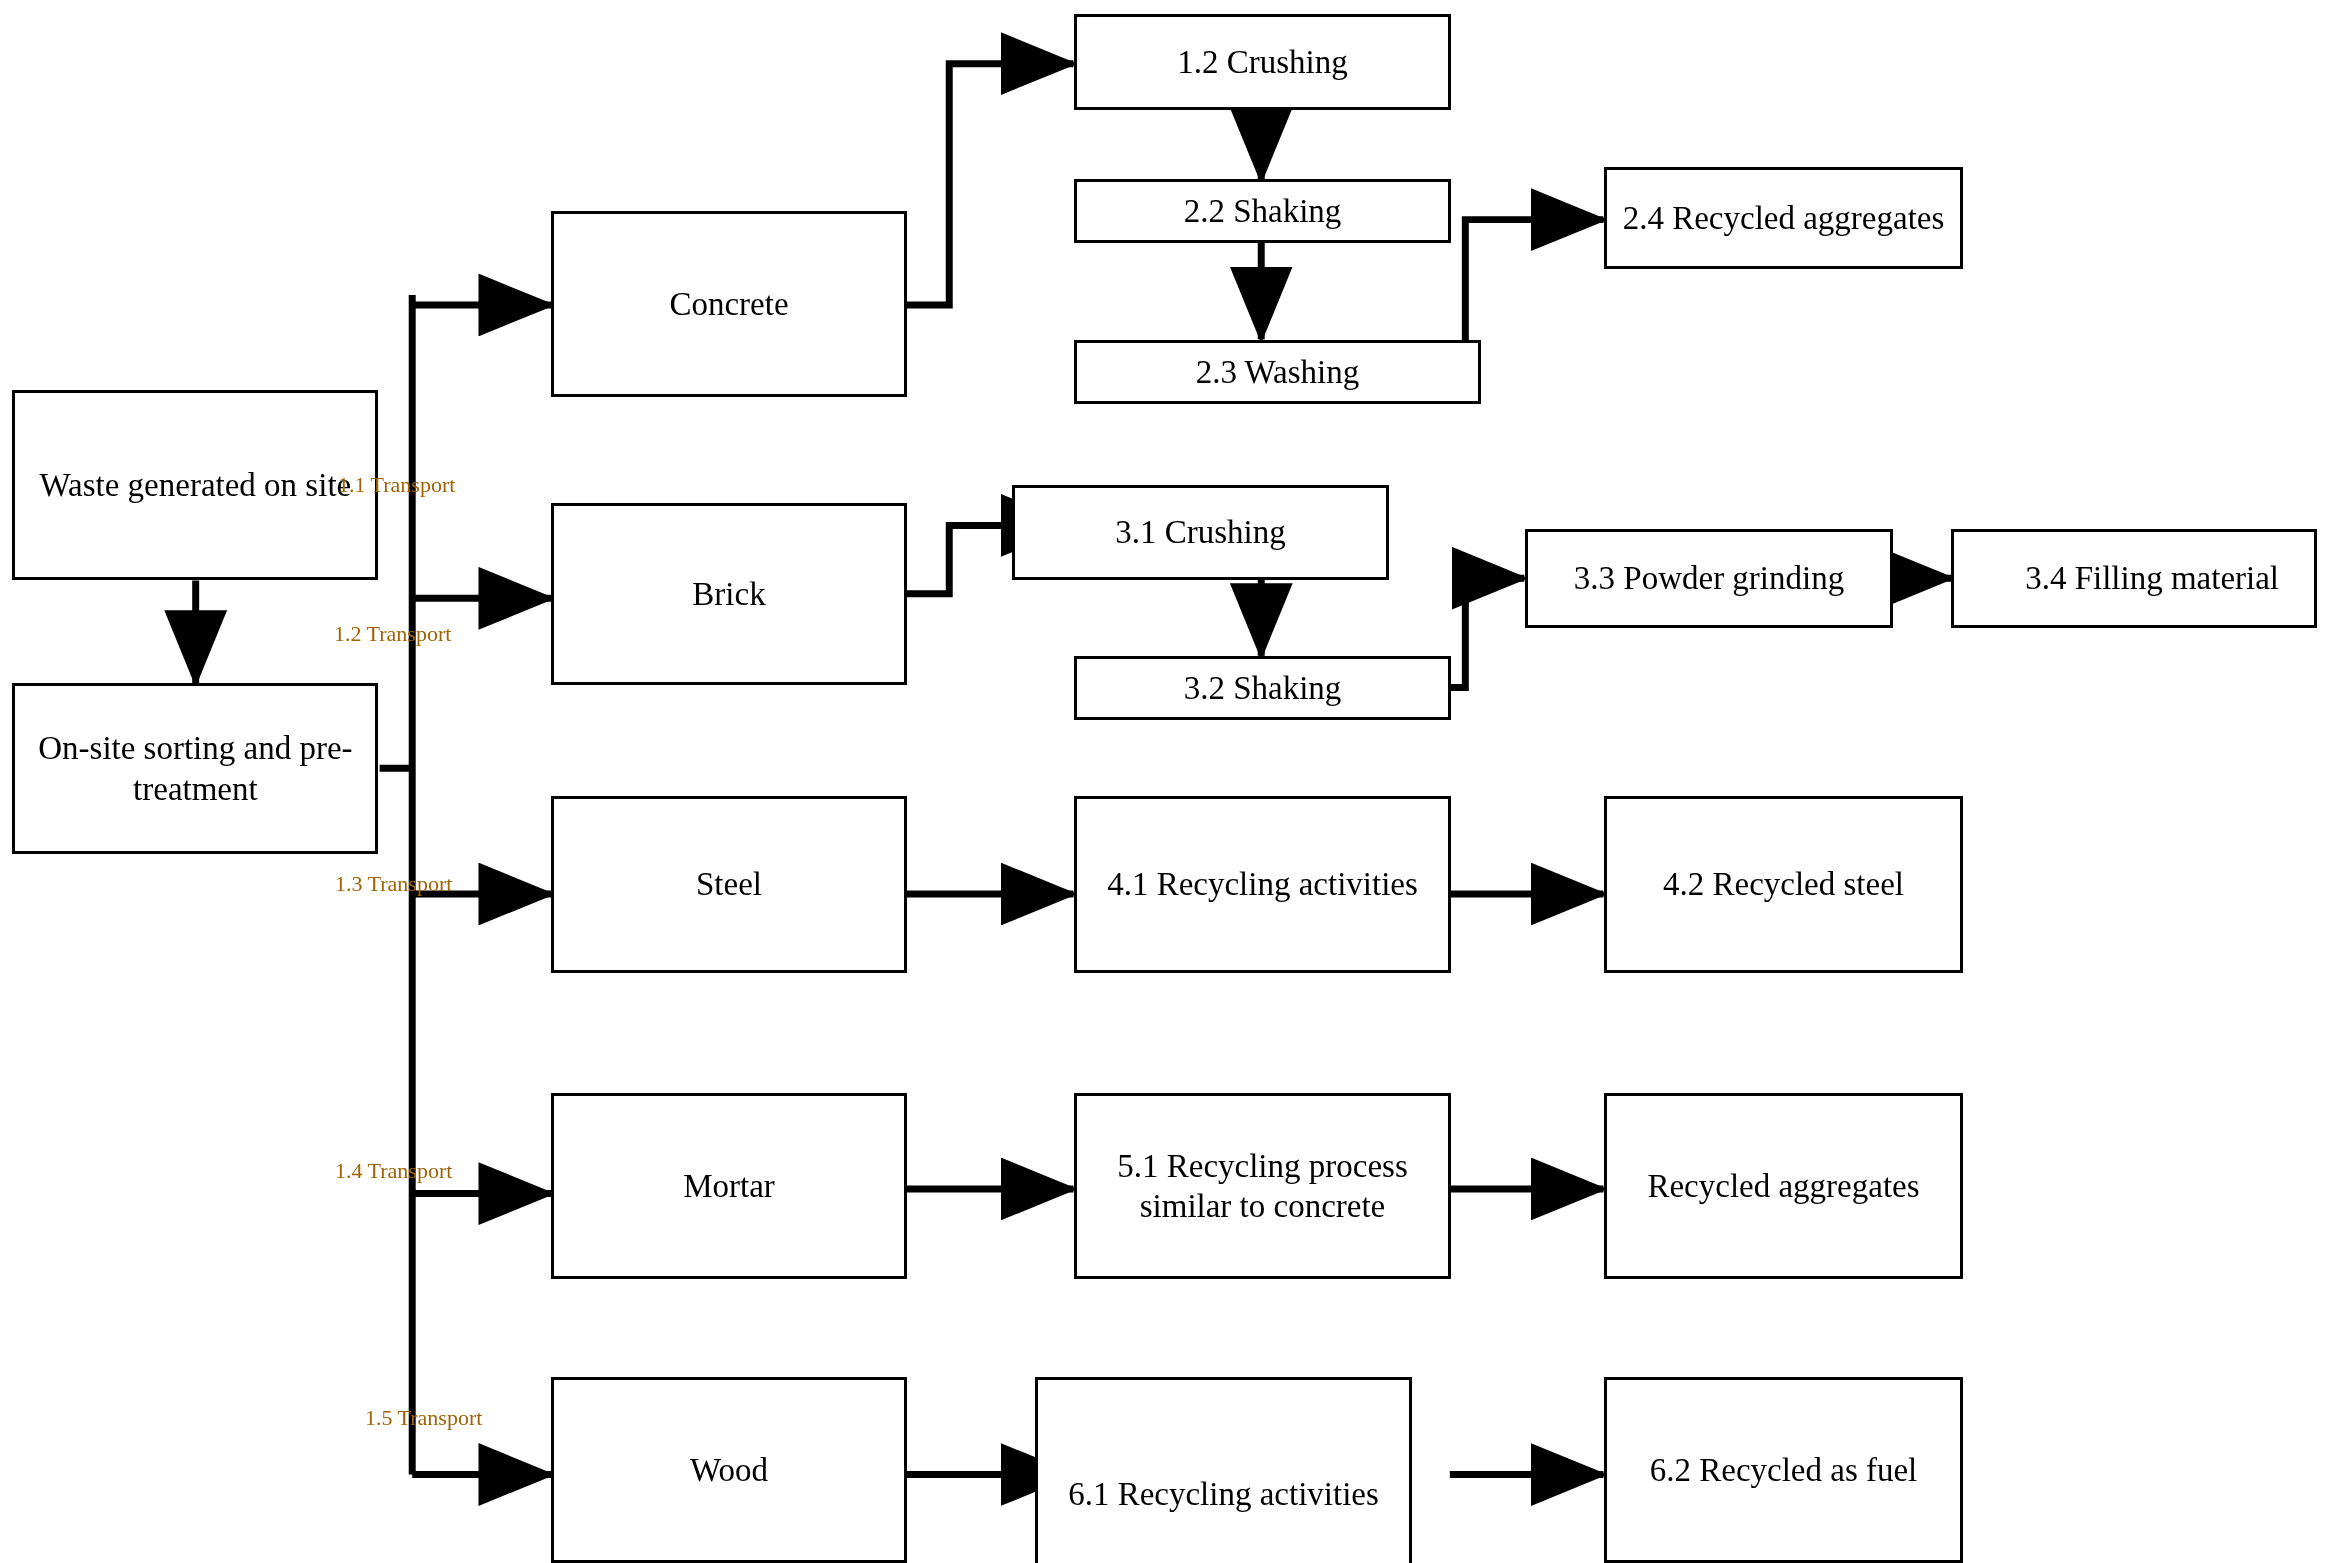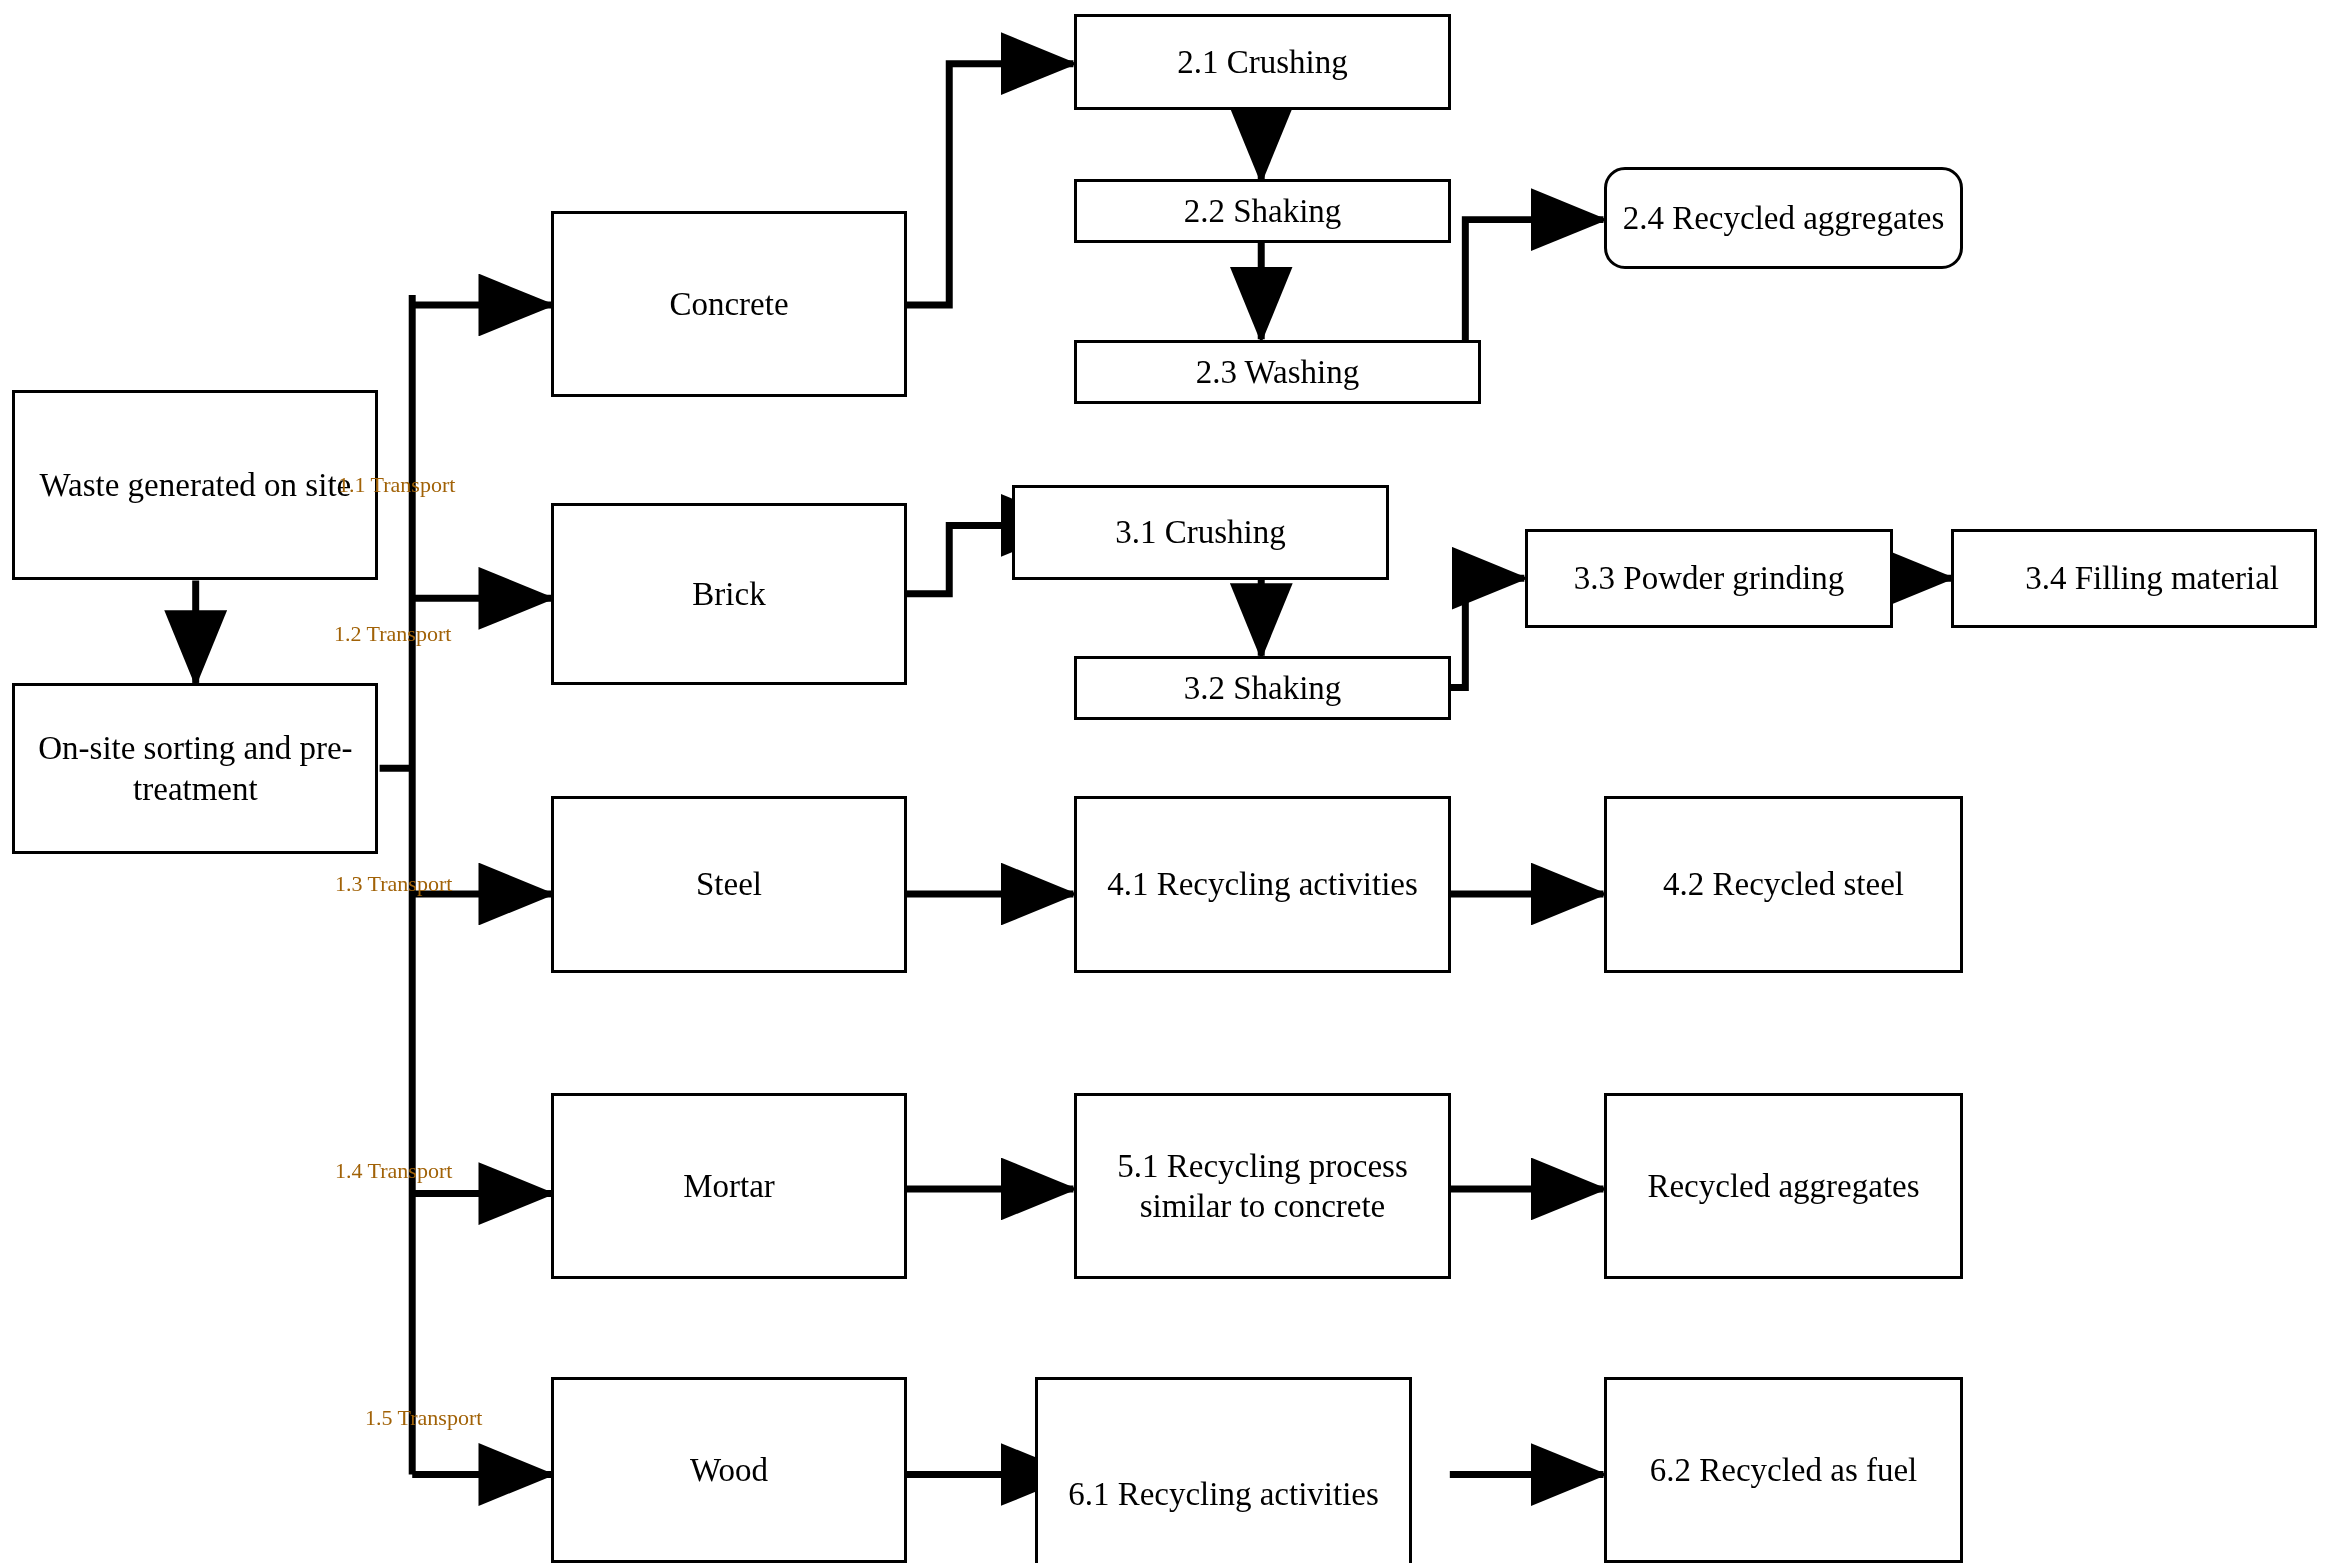--- a/index.html
+++ b/index.html
@@ -132,32 +132,32 @@
 
   <div class="node" style="left:551px; top:1093px; width:356px; height:186px;">
     <span class="label">Mortar</span>
   </div>
 
   <div class="node" style="left:551px; top:1377px; width:356px; height:186px;">
     <span class="label">Wood</span>
   </div>
 
   <div class="node" style="left:1074px; top:14px; width:377px; height:96px;">
-    <span class="label">2.1 Crushing</span>
+    <span class="label">1.2 Crushing</span>
   </div>
 
   <div class="node" style="left:1074px; top:179px; width:377px; height:64px;justify-content:flex-end;">
     <span class="label">2.2 Shaking</span>
   </div>
 
   <div class="node" style="left:1074px; top:340px; width:407px; height:64px;">
     <span class="label">2.3 Washing</span>
   </div>
 
-  <div class="node" style="left:1604px; top:167px; width:359px; height:102px;border-radius:21px;">
+  <div class="node" style="left:1604px; top:167px; width:359px; height:102px;">
     <span class="label">2.4 Recycled aggregates</span>
   </div>
 
   <div class="node" style="left:1012px; top:485px; width:377px; height:95px;">
     <span class="label">3.1 Crushing</span>
   </div>
 
   <div class="node" style="left:1074px; top:656px; width:377px; height:64px;">
     <span class="label">3.2 Shaking</span>
   </div>

